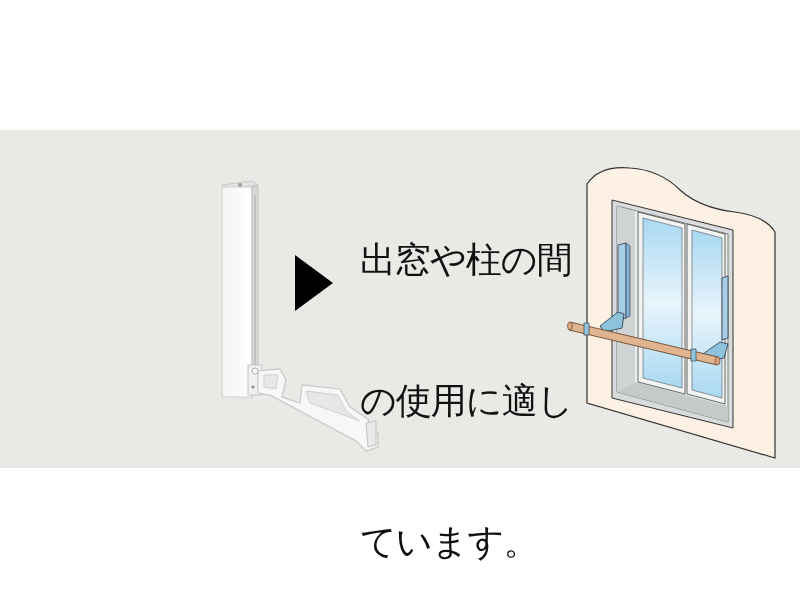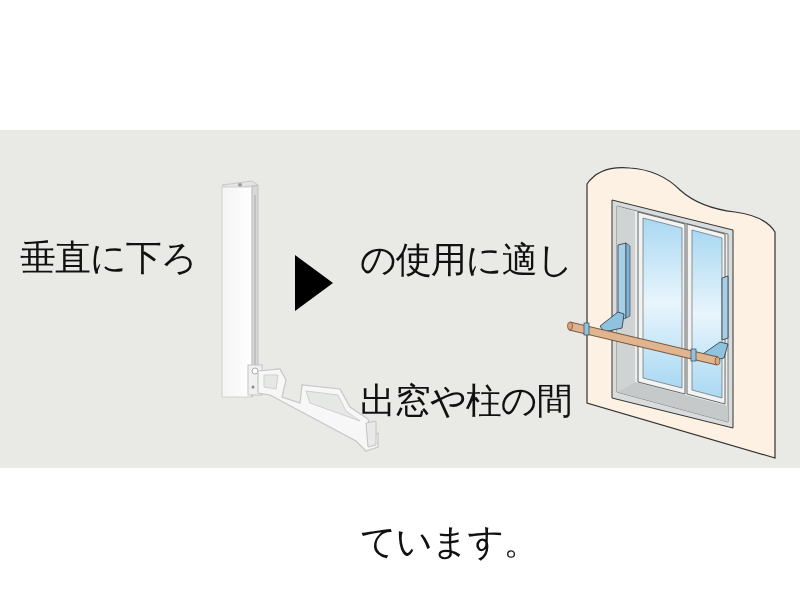--- a/index.html
+++ b/index.html
@@ -27,21 +27,20 @@
     border-left: 38px solid #000;
   }
   svg { position: absolute; }
 </style>
 </head>
 <body>
 
 <div class="panel"></div>
 
 <div class="caption caption-left">
-  <div>垂直に下ろ</div>
   
 </div>
 
 <svg style="left:210px;top:175px" width="180" height="280" viewBox="0 0 180 280">
   <defs>
     <linearGradient id="bf" x1="0" x2="1">
       <stop offset="0" stop-color="#f4f4f4"></stop>
         <stop offset="1" stop-color="#ffffff"></stop>
     </linearGradient>
   </defs>
@@ -60,22 +59,22 @@
 
   <path d="M48 196 L70 194 L76 205 L72 222 L90 228 L92 210 L130 214 L140 232 L158 244 L162 262 L168 258 L168 272 L156 276 L146 266 L60 220 L48 218 Z" fill="#f7f7f7" stroke="#c6c6c6" stroke-width="1.2"></path>
   <path d="M54 200 L68 200 L66 214 L54 212 Z" fill="#e6e8e6" stroke="#cfcfcf"></path>
   <path d="M96 216 L128 220 L136 236 L150 246 L100 228 Z" fill="#e6e8e6" stroke="#cfcfcf"></path>
   <path d="M156 248 L166 246 L166 270 L158 272 Z" fill="#e9e9e9" stroke="#c2c2c2"></path>
 </svg>
 
 <div class="arrow"></div>
 
 <div class="caption caption-right">
+  <div>出窓や柱の間</div>
   <div>の使用に適し</div>
-  <div>出窓や柱の間</div>
   <div>ています。</div>
 </div>
 
 <svg style="left:560px;top:160px" width="240" height="300" viewBox="0 0 240 300">
   <defs>
     <linearGradient id="glass" x1="0" y1="0" x2="0" y2="1">
       <stop offset="0" stop-color="#a9d8f2"></stop>
         <stop offset="0.5" stop-color="#e8f5fc"></stop>
         <stop offset="1" stop-color="#a9d8f2"></stop>
     </linearGradient>

